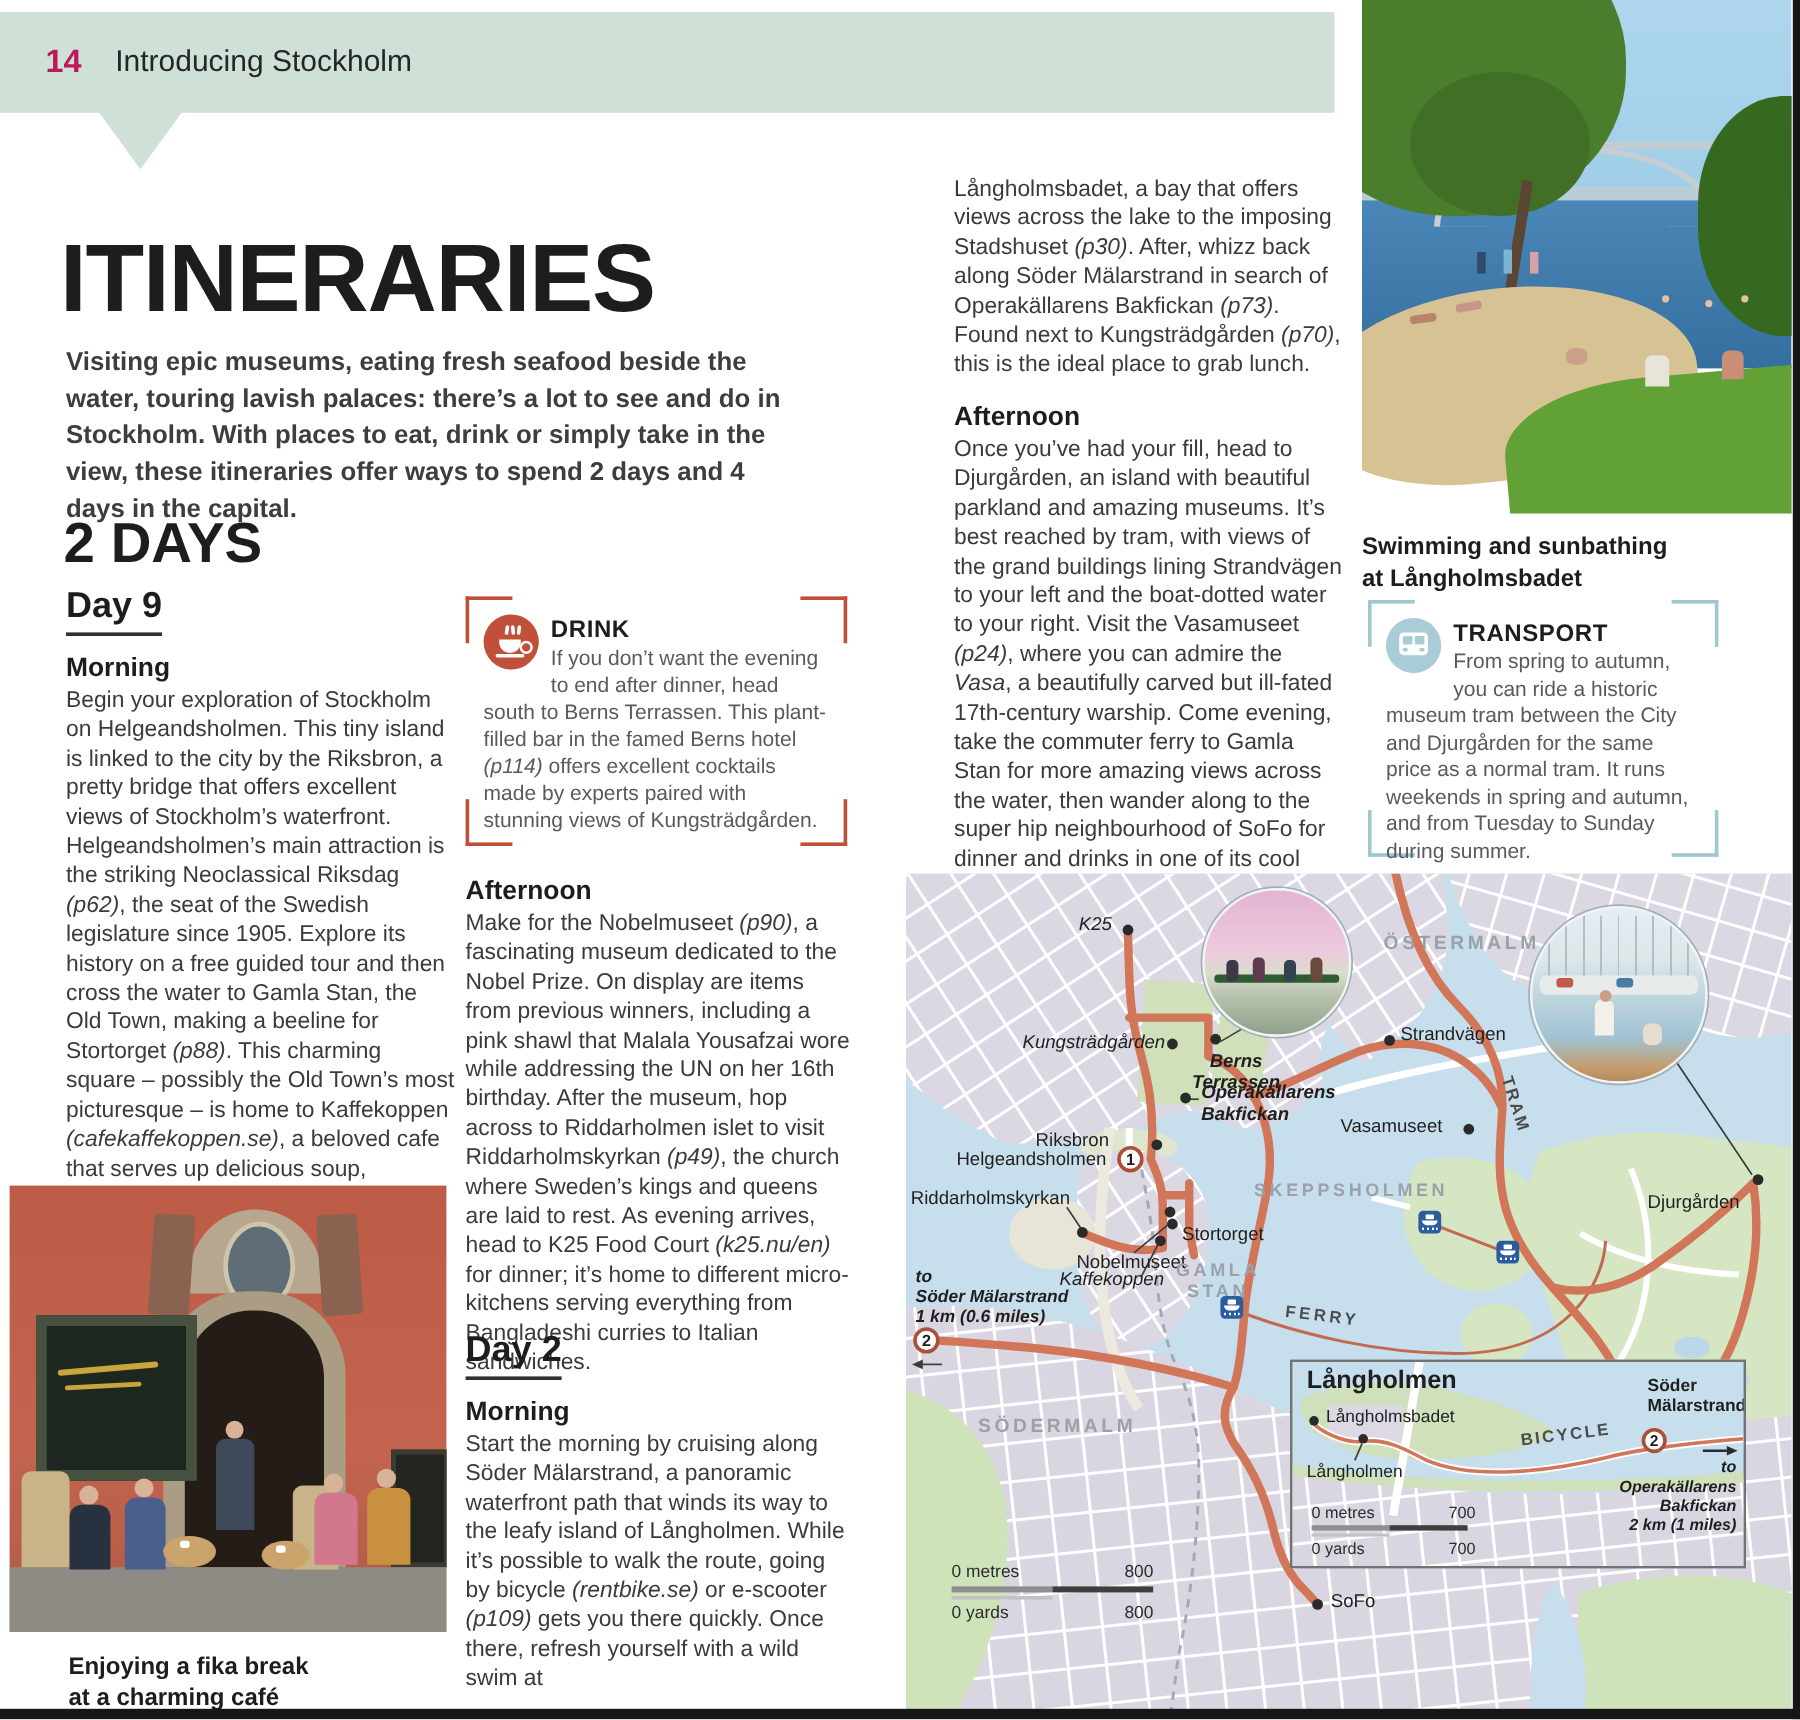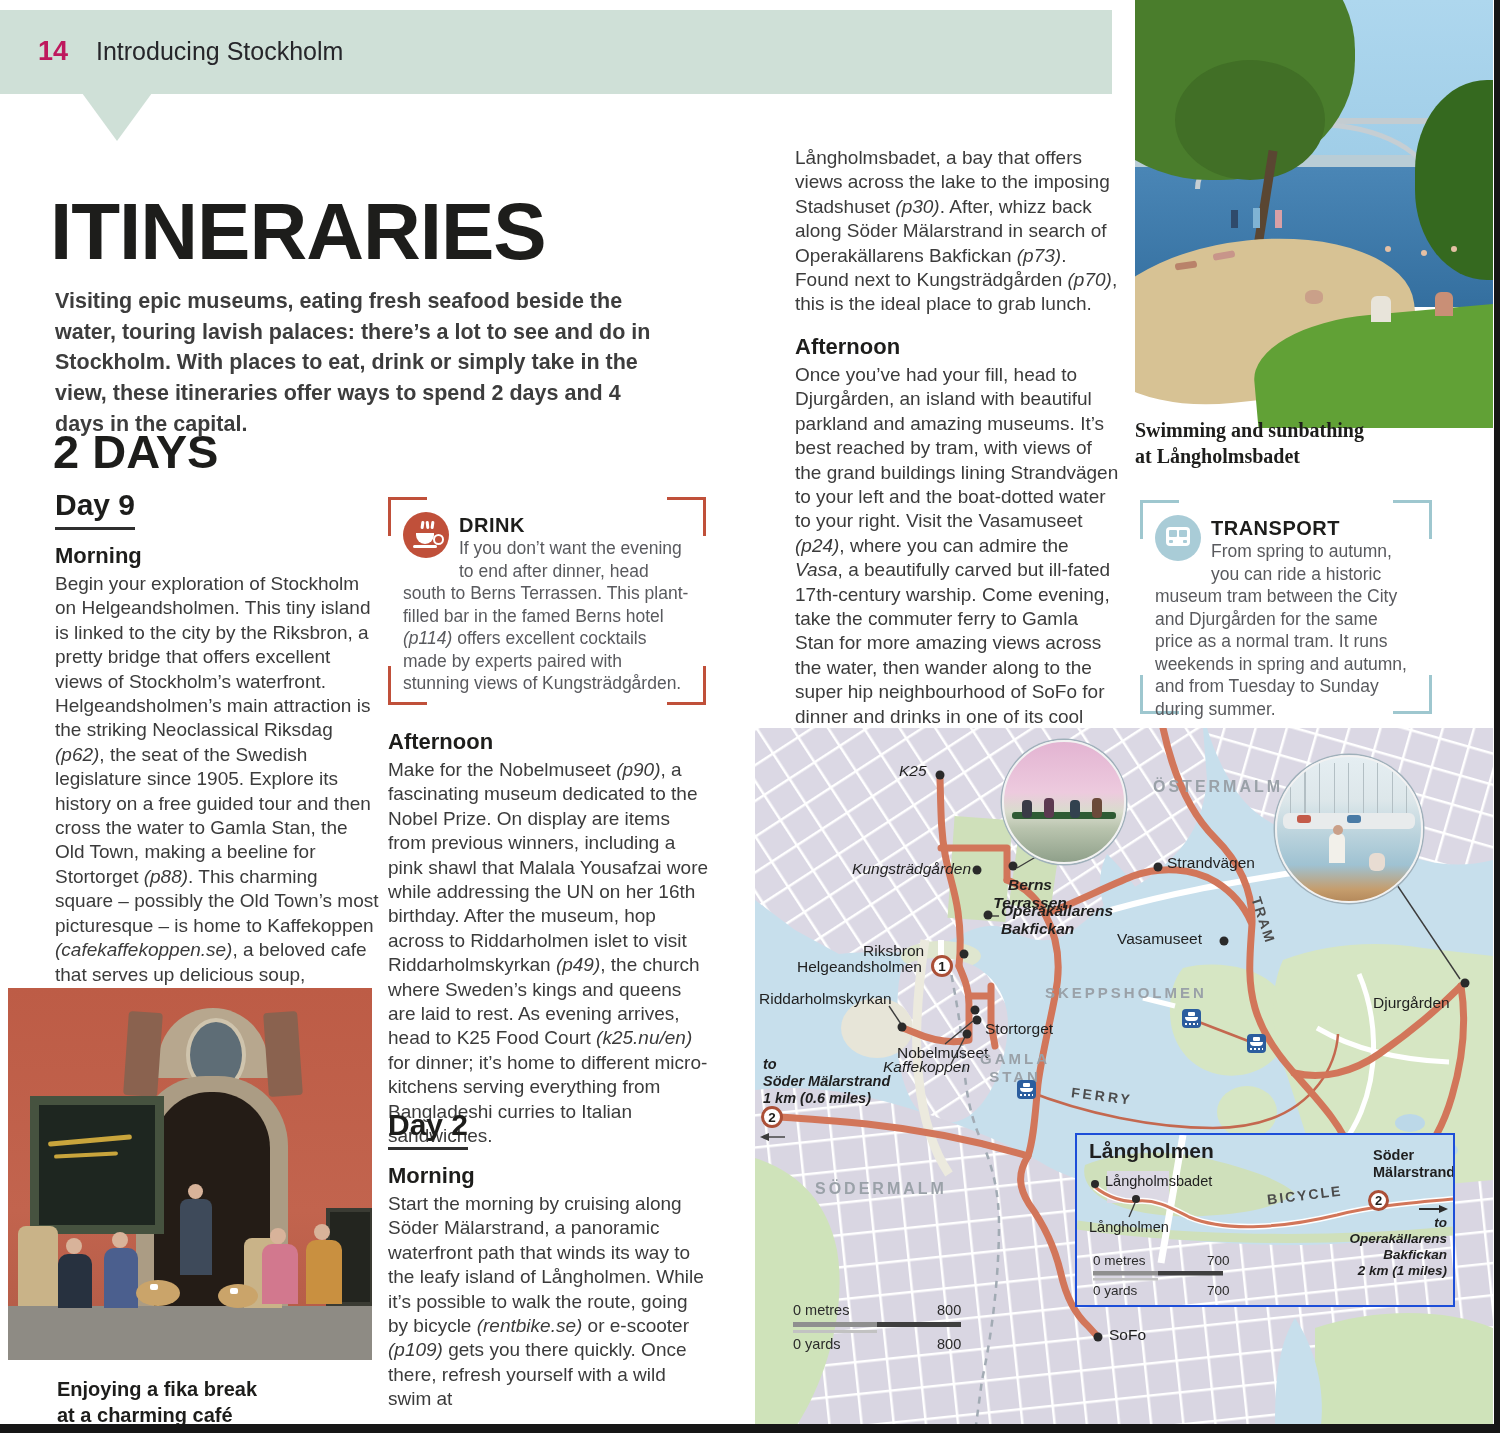--- a/index.html
+++ b/index.html
@@ -66,21 +66,21 @@
       box-sizing:border-box;display:flex;align-items:center;justify-content:center;
       font-size:13.5px;font-weight:700;color:#1d1d1b;z-index:6;}
   .ferry-ic{position:absolute;width:19px;height:19px;background:#2b5d9e;border-radius:4px;z-index:5;}
   .fi-cab{position:absolute;left:6px;top:3px;width:7px;height:4px;background:#fff;border-radius:1px;}
   .fi-hull{position:absolute;left:3px;top:8px;width:13px;height:4px;background:#fff;border-radius:0 0 4px 4px;}
   .fi-wave{position:absolute;left:3px;top:14px;width:13px;height:2px;
            background:repeating-linear-gradient(90deg,#fff 0 2px,transparent 2px 4px);}
   .circle-inset{position:absolute;border-radius:50%;border:2px solid #f2f2f2;
                 box-shadow:0 0 0 1.5px #9fb0ba;overflow:hidden;z-index:7;}
   .inset-box{position:absolute;left:320px;top:405px;width:380px;height:174px;background:#c7dfec;
-             border:2px solid #1d4ed8;box-sizing:border-box;z-index:8;overflow:hidden;}
+             border:2px solid #737373;box-sizing:border-box;z-index:8;overflow:hidden;}
   .scale-lbl{position:absolute;font-size:14.5px;color:#2b2b2b;}
   .edge{position:absolute;background:#161616;z-index:20;}
 </style>
 </head>
 <body>
 
 <div class="page">
 
   <div class="hdr-band"></div>
   <div class="hdr-tri"></div>
@@ -143,21 +143,21 @@
     <div class="ph-el" style="left:140px;top:210px;width:7px;height:18px;background:#d9a0a6;"></div>
     <div class="ph-el" style="left:40px;top:262px;width:22px;height:7px;background:#b9826a;border-radius:3px;transform:rotate(-8deg);"></div>
     <div class="ph-el" style="left:78px;top:252px;width:22px;height:7px;background:#c8958a;border-radius:3px;transform:rotate(-10deg);"></div>
     <div class="ph-el" style="left:170px;top:290px;width:18px;height:14px;background:#caa089;border-radius:40%;"></div>
     <div class="ph-el" style="left:236px;top:296px;width:20px;height:26px;background:#e8e4da;border-radius:6px 6px 0 0;"></div>
     <div class="ph-el" style="left:300px;top:292px;width:18px;height:24px;background:#c98f76;border-radius:6px 6px 0 0;"></div>
     <div class="ph-el" style="left:250px;top:246px;width:6px;height:6px;background:#e5c0a4;border-radius:50%;"></div>
     <div class="ph-el" style="left:286px;top:250px;width:6px;height:6px;background:#e5c0a4;border-radius:50%;"></div>
     <div class="ph-el" style="left:316px;top:246px;width:6px;height:6px;background:#e5c0a4;border-radius:50%;"></div>
   </div>
-  <div class="caption" style="left:1135px;top:417px;font-family:Liberation Serif, serif;">Swimming and sunbathing
+  <div class="caption" style="left:1135px;top:443px;">Swimming and sunbathing
 at Långholmsbadet</div>
 
   <div class="callout" style="left:1140px;top:500px;width:292px;height:214px;">
     <div class="cnr tl" style="border-color:#9ec7cf;"></div>
     <div class="cnr tr" style="border-color:#9ec7cf;"></div>
     <div class="cnr bl" style="border-color:#9ec7cf;"></div>
     <div class="cnr br" style="border-color:#9ec7cf;"></div>
     <div class="co-inner">
       <span class="co-icon" style="background:#a9ccd7;">
         <span class="bus-body">

